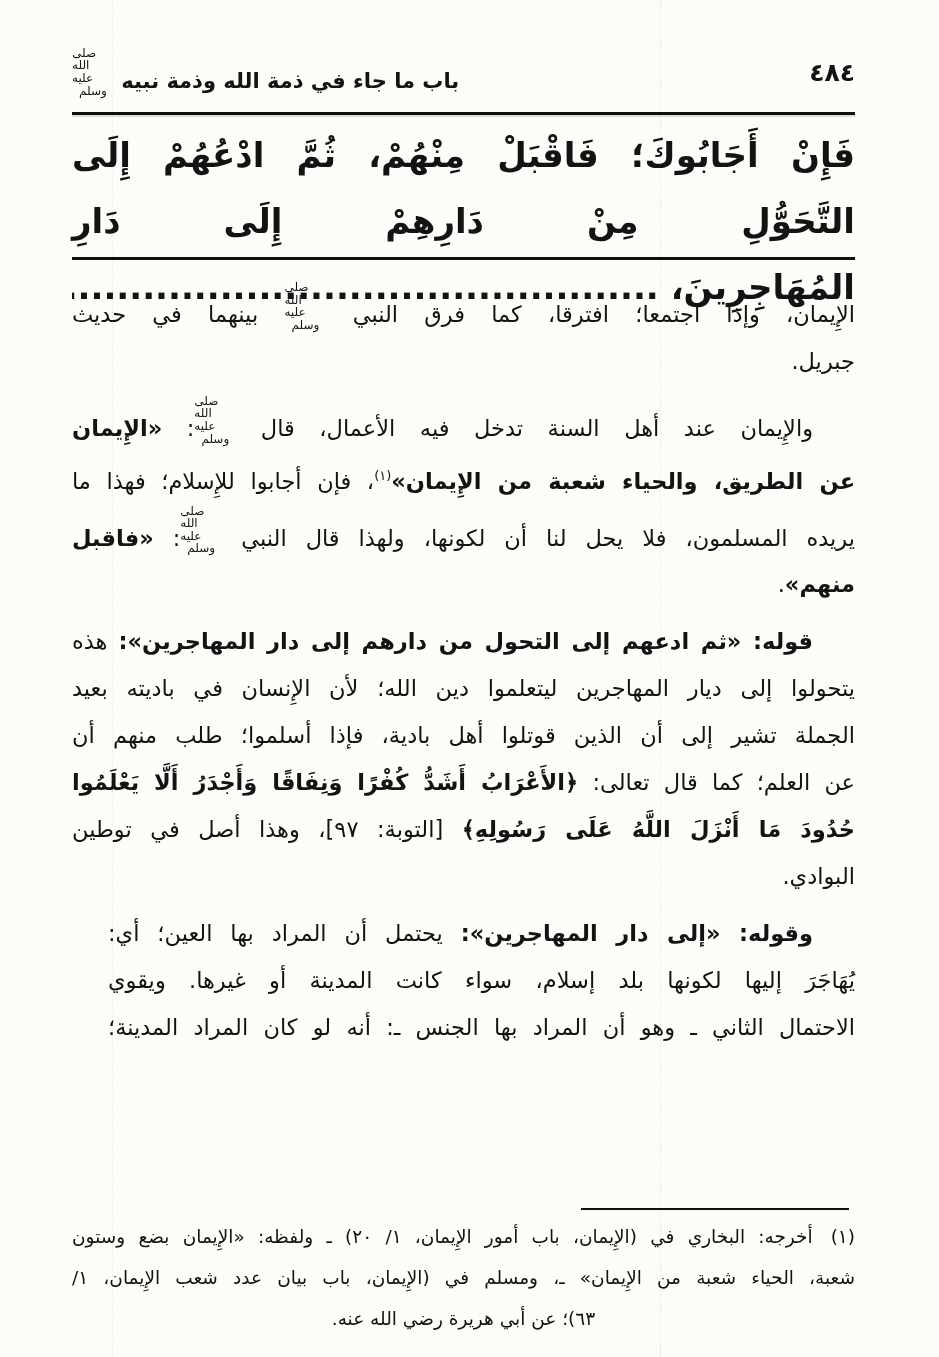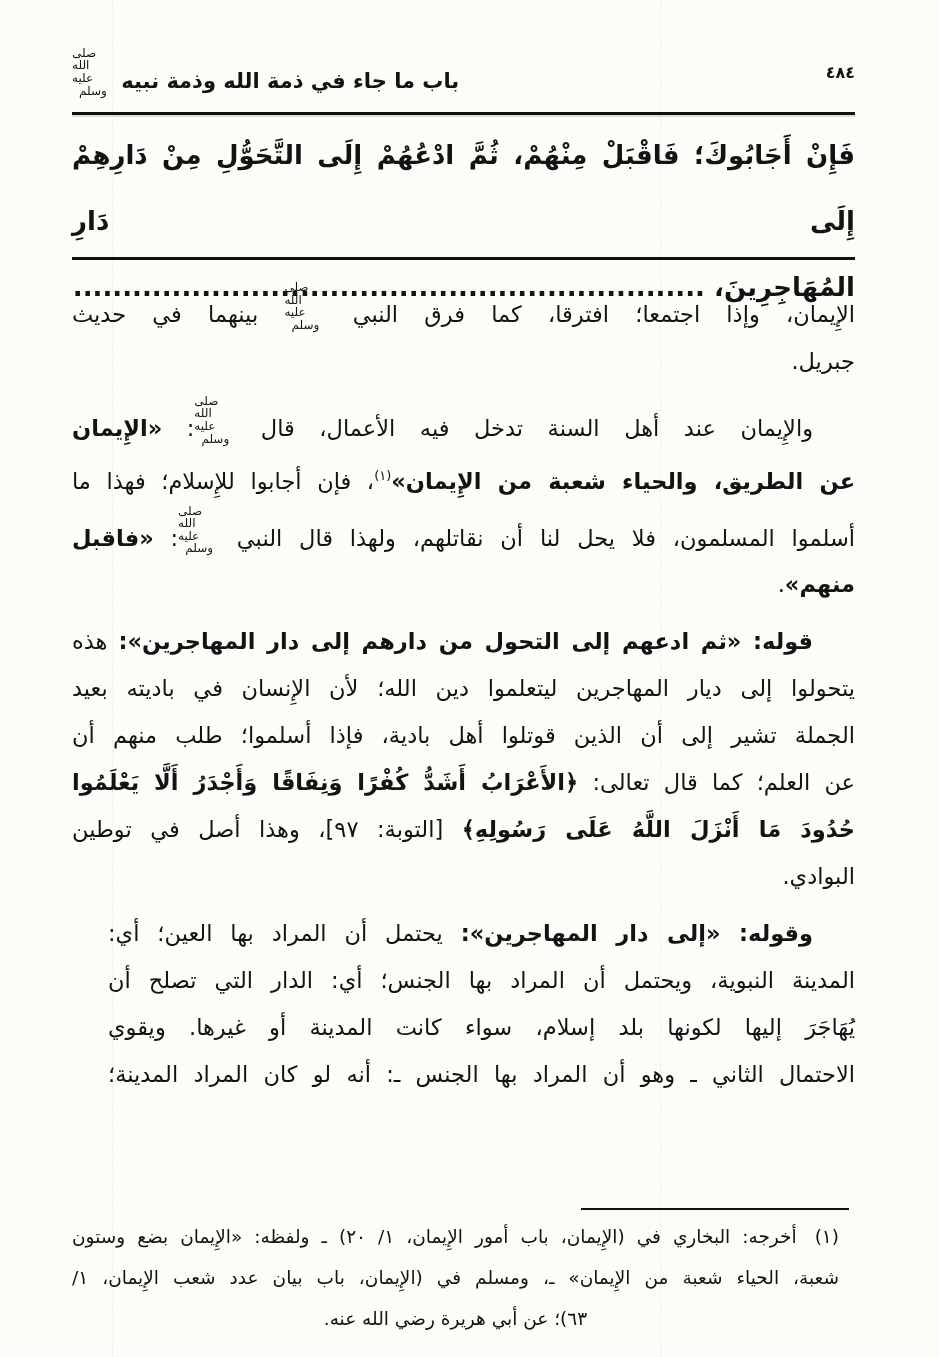--- a/index.html
+++ b/index.html
@@ -21,21 +21,21 @@
   }
   .content {
     position:absolute; top:0; bottom:0; left:72px; right:84px;
   }
   
   .header {
     position:absolute; top:44px; left:0; right:0; height:56px;
     display:flex; align-items:center; justify-content:space-between;
     font-weight:bold;
   }
-  .page-number { font-size:16px; letter-spacing:1px; }
+  .page-number { font-size:25px; letter-spacing:1px; }
   .rule { position:absolute; left:0; right:0; background:#101010; }
   .rule-top { top:112px; height:3px; box-shadow:0 2px 0 rgba(0,0,0,0.12); }
   .rule-mid { top:257px; height:3px; }
   
   .line {
     text-align:justify; text-align-last:justify;
   }
   .line.end   { text-align-last:right; }
   .line.ind   { text-indent:42px; }
   .line.center{ text-align-last:center; }
@@ -49,38 +49,38 @@
   .saw {
     display:inline-block; width:42px;
     font-size:12px; line-height:1.05;
     text-align:left; text-align-last:center;
     vertical-align:-7px; font-weight:normal;
     text-indent:0; white-space:normal;
   }
   
   .matn {
     position:absolute; top:122px; left:0; right:0;
-    font-size:26px; font-weight:bold;
+    font-size:34px; font-weight:bold;
   }
   .matn .line { line-height:66px; }
   
   .body {
     position:absolute; top:281px; left:0; right:0;
     font-size:22.5px;
   }
   .body .line { line-height:47px; }
   .para { margin-bottom:10px; }
   .para:last-child { margin-bottom:0;margin-left:36px; }
   
   .fn-rule {
     position:absolute; top:1208px; right:6px; width:268px; height:2px;
     background:#101010;
   }
   .fn {
-    position:absolute; top:1216px; left:0; right:16px;
+    position:absolute; top:1216px; left:0; right:0;
     font-size:18.5px;
   }
   .fn .line { line-height:41px; }
 </style>
 </head>
 <body>
 
 <div class="page">
 
   <div class="artifact" style="left:660px"></div>
@@ -105,34 +105,33 @@
     <div class="rule rule-mid"></div>
 
     <div class="body">
       <div class="para">
           <div class="line full"><span>الإِيمان، وإذا اجتمعا؛ افترقا، كما فرق النبي </span><span class="saw">صلى الله عليه وسلم</span><span> بينهما في حديث</span></div>
           <div class="line end"><span>جبريل.</span></div>
         </div>
       <div class="para">
           <div class="line full ind"><span>والإِيمان عند أهل السنة تدخل فيه الأعمال، قال </span><span class="saw">صلى الله عليه وسلم</span><span>: </span><span class="b">«الإِيمان</span></div>
           <div class="line full"><span class="b">عن الطريق، والحياء شعبة من الإِيمان»</span><span class="sup">(١)</span><span>، فإن أجابوا للإِسلام؛ فهذا ما</span></div>
-          <div class="line full"><span>أسلموا المسلمون، فلا يحل لنا أن نقاتلهم، ولهذا قال النبي </span><span class="saw">صلى الله عليه وسلم</span><span>: </span><span class="b">«فاقبل</span></div>
+          <div class="line full"><span>يريده المسلمون، فلا يحل لنا أن لكونها، ولهذا قال النبي </span><span class="saw">صلى الله عليه وسلم</span><span>: </span><span class="b">«فاقبل</span></div>
           <div class="line end"><span class="b">منهم»</span><span>.</span></div>
         </div>
       <div class="para">
           <div class="line full ind"><span class="b">قوله: «ثم ادعهم إلى التحول من دارهم إلى دار المهاجرين»:</span><span> هذه</span></div>
           <div class="line full"><span>يتحولوا إلى ديار المهاجرين ليتعلموا دين الله؛ لأن الإِنسان في باديته بعيد</span></div>
           <div class="line full"><span>الجملة تشير إلى أن الذين قوتلوا أهل بادية، فإذا أسلموا؛ طلب منهم أن</span></div>
           <div class="line full"><span>عن العلم؛ كما قال تعالى: </span><span class="q">﴿الأَعْرَابُ أَشَدُّ كُفْرًا وَنِفَاقًا وَأَجْدَرُ أَلَّا يَعْلَمُوا</span></div>
           <div class="line full"><span class="q">حُدُودَ مَا أَنْزَلَ اللَّهُ عَلَى رَسُولِهِ﴾</span><span> [التوبة: ٩٧]، وهذا أصل في توطين</span></div>
           <div class="line end"><span>البوادي.</span></div>
         </div>
       <div class="para">
           <div class="line full ind"><span class="b">وقوله: «إلى دار المهاجرين»:</span><span> يحتمل أن المراد بها العين؛ أي:</span></div>
-          <div class="line full"><span>المدينة النبوية، ويحتمل أن المراد بها الجنس؛ أي: الدار التي تصلح أن</span></div>
           <div class="line full"><span>يُهَاجَرَ إليها لكونها بلد إسلام، سواء كانت المدينة أو غيرها. ويقوي</span></div>
           <div class="line full"><span>الاحتمال الثاني ـ وهو أن المراد بها الجنس ـ: أنه لو كان المراد المدينة؛</span></div>
         </div>
     </div>
 
     <div class="fn-rule"></div>
 
     <div class="fn">
         <div class="line full"><span class="fnm">(١)</span><span>أخرجه: البخاري في (الإِيمان، باب أمور الإِيمان، ١/ ٢٠) ـ ولفظه: «الإِيمان بضع وستون</span></div>
         <div class="line full"><span>شعبة، الحياء شعبة من الإِيمان» ـ، ومسلم في (الإِيمان، باب بيان عدد شعب الإِيمان، ١/</span></div>

